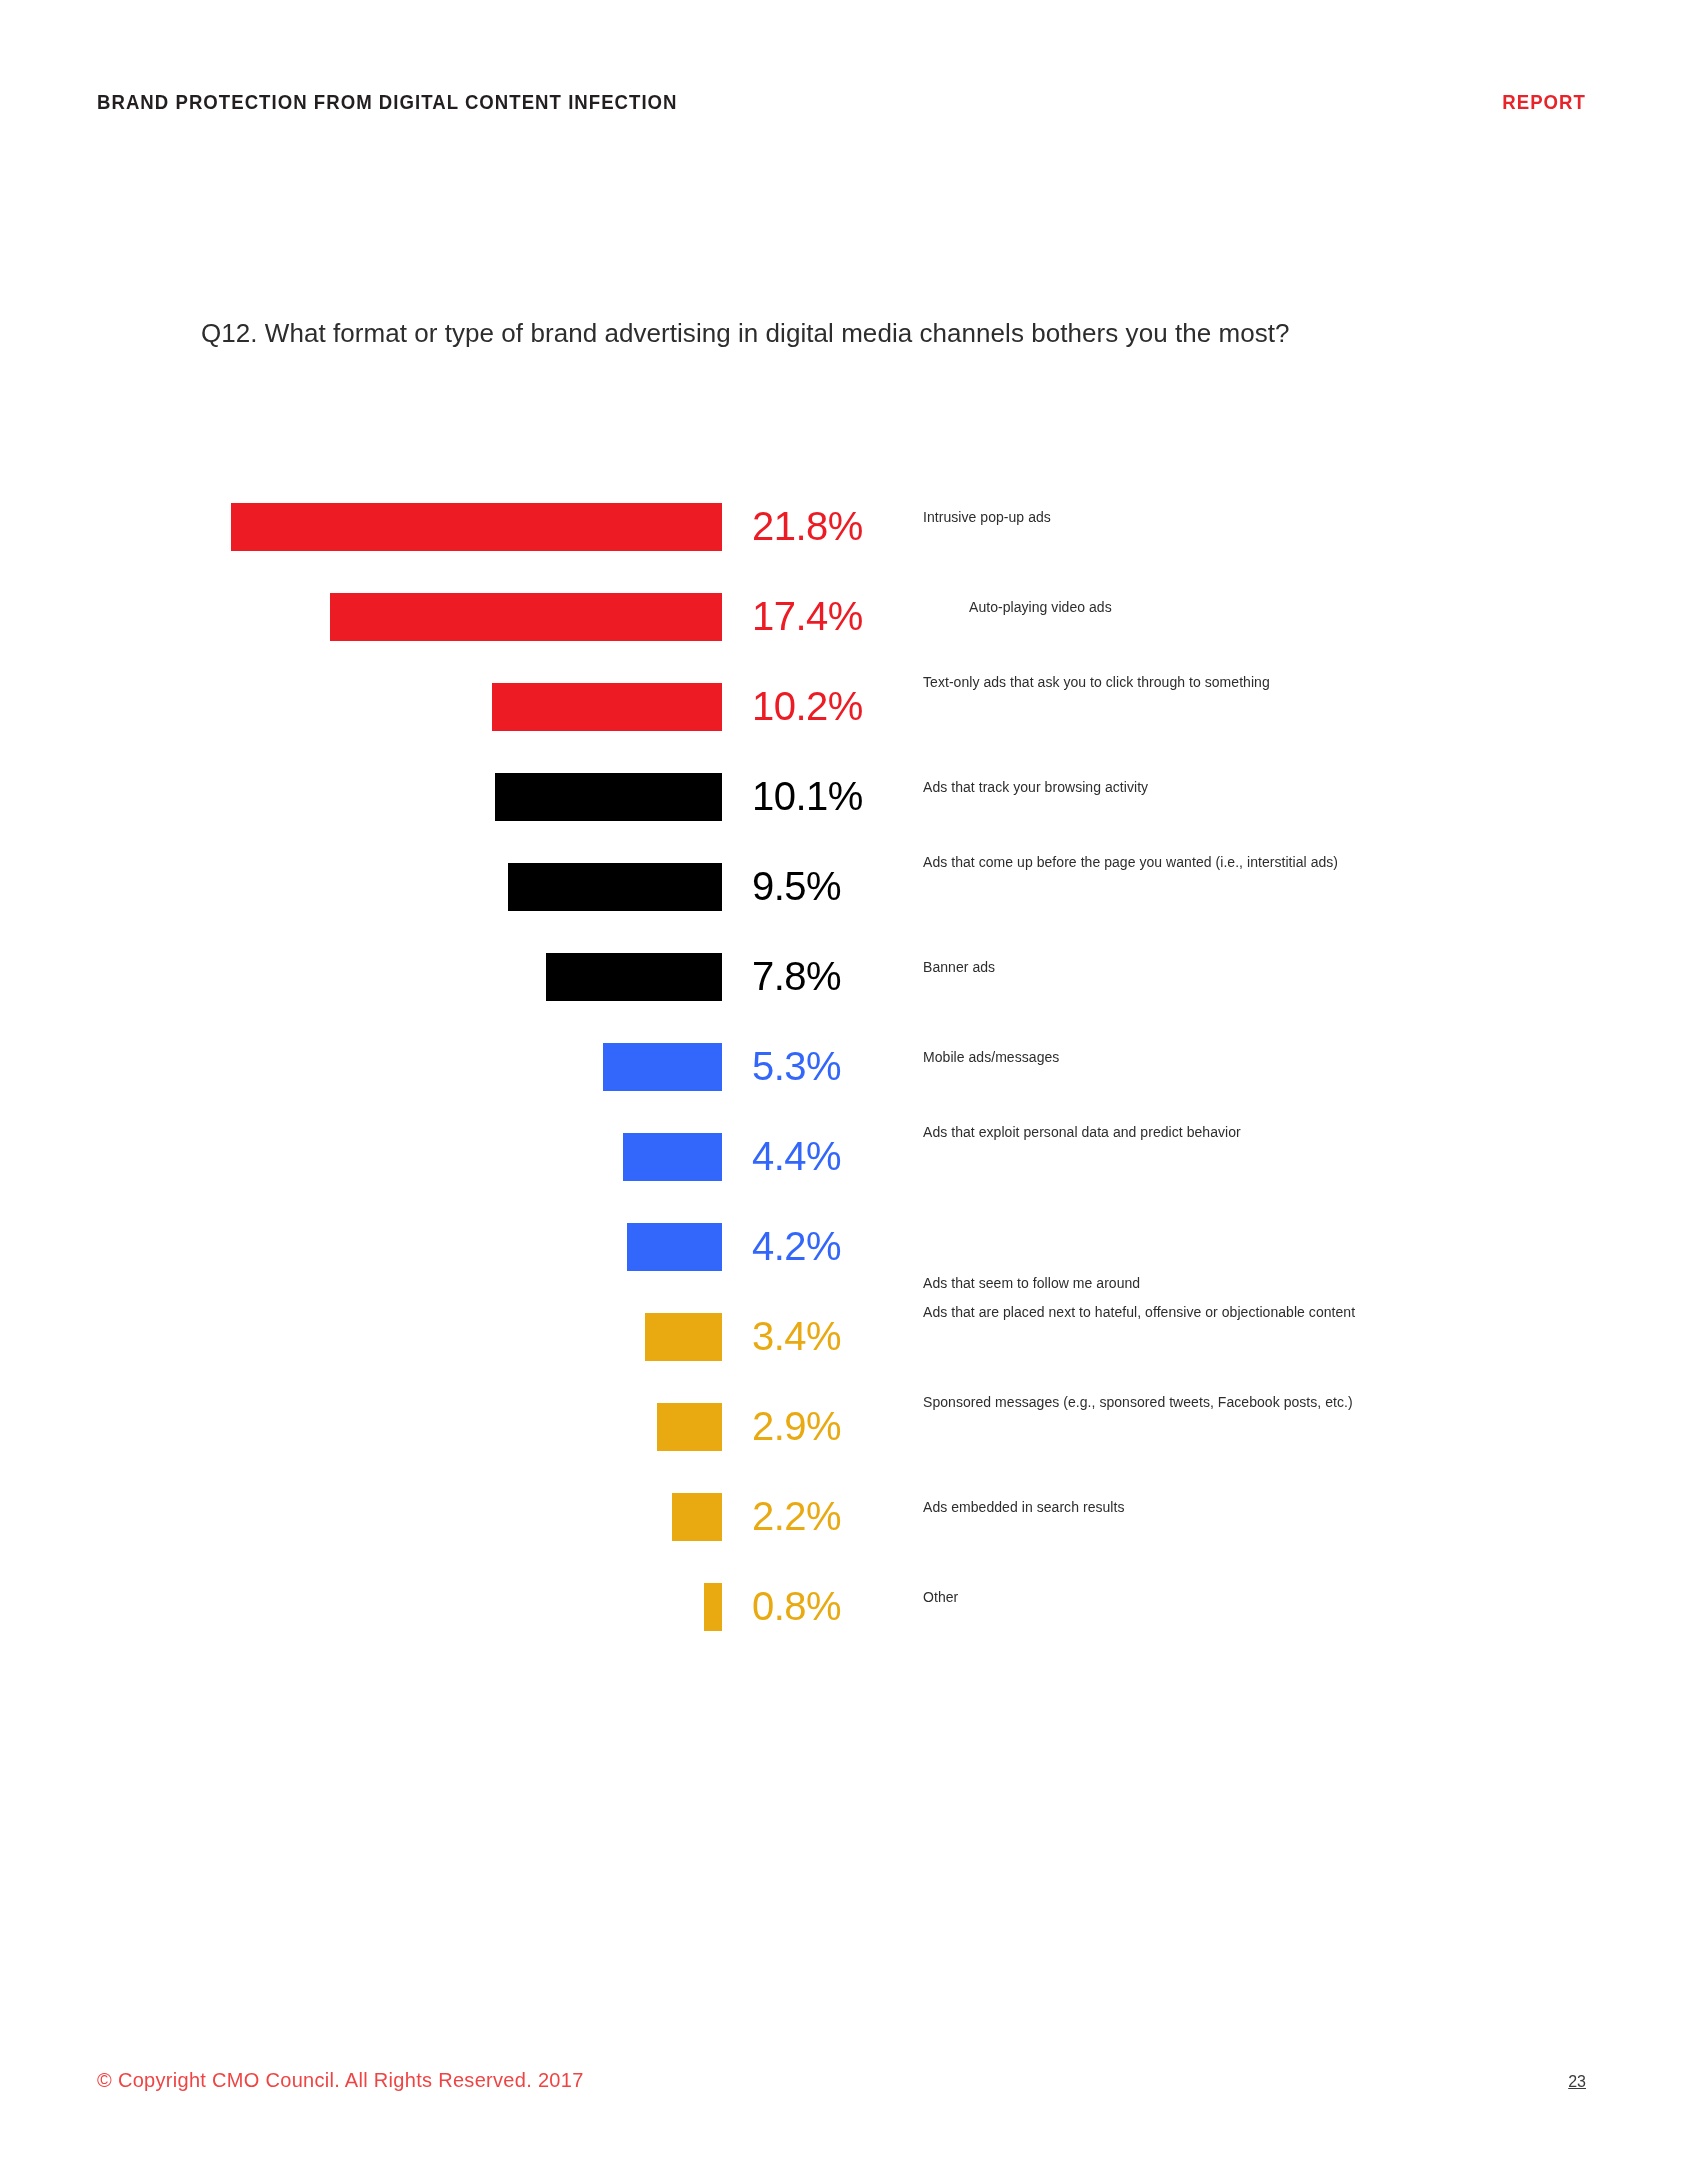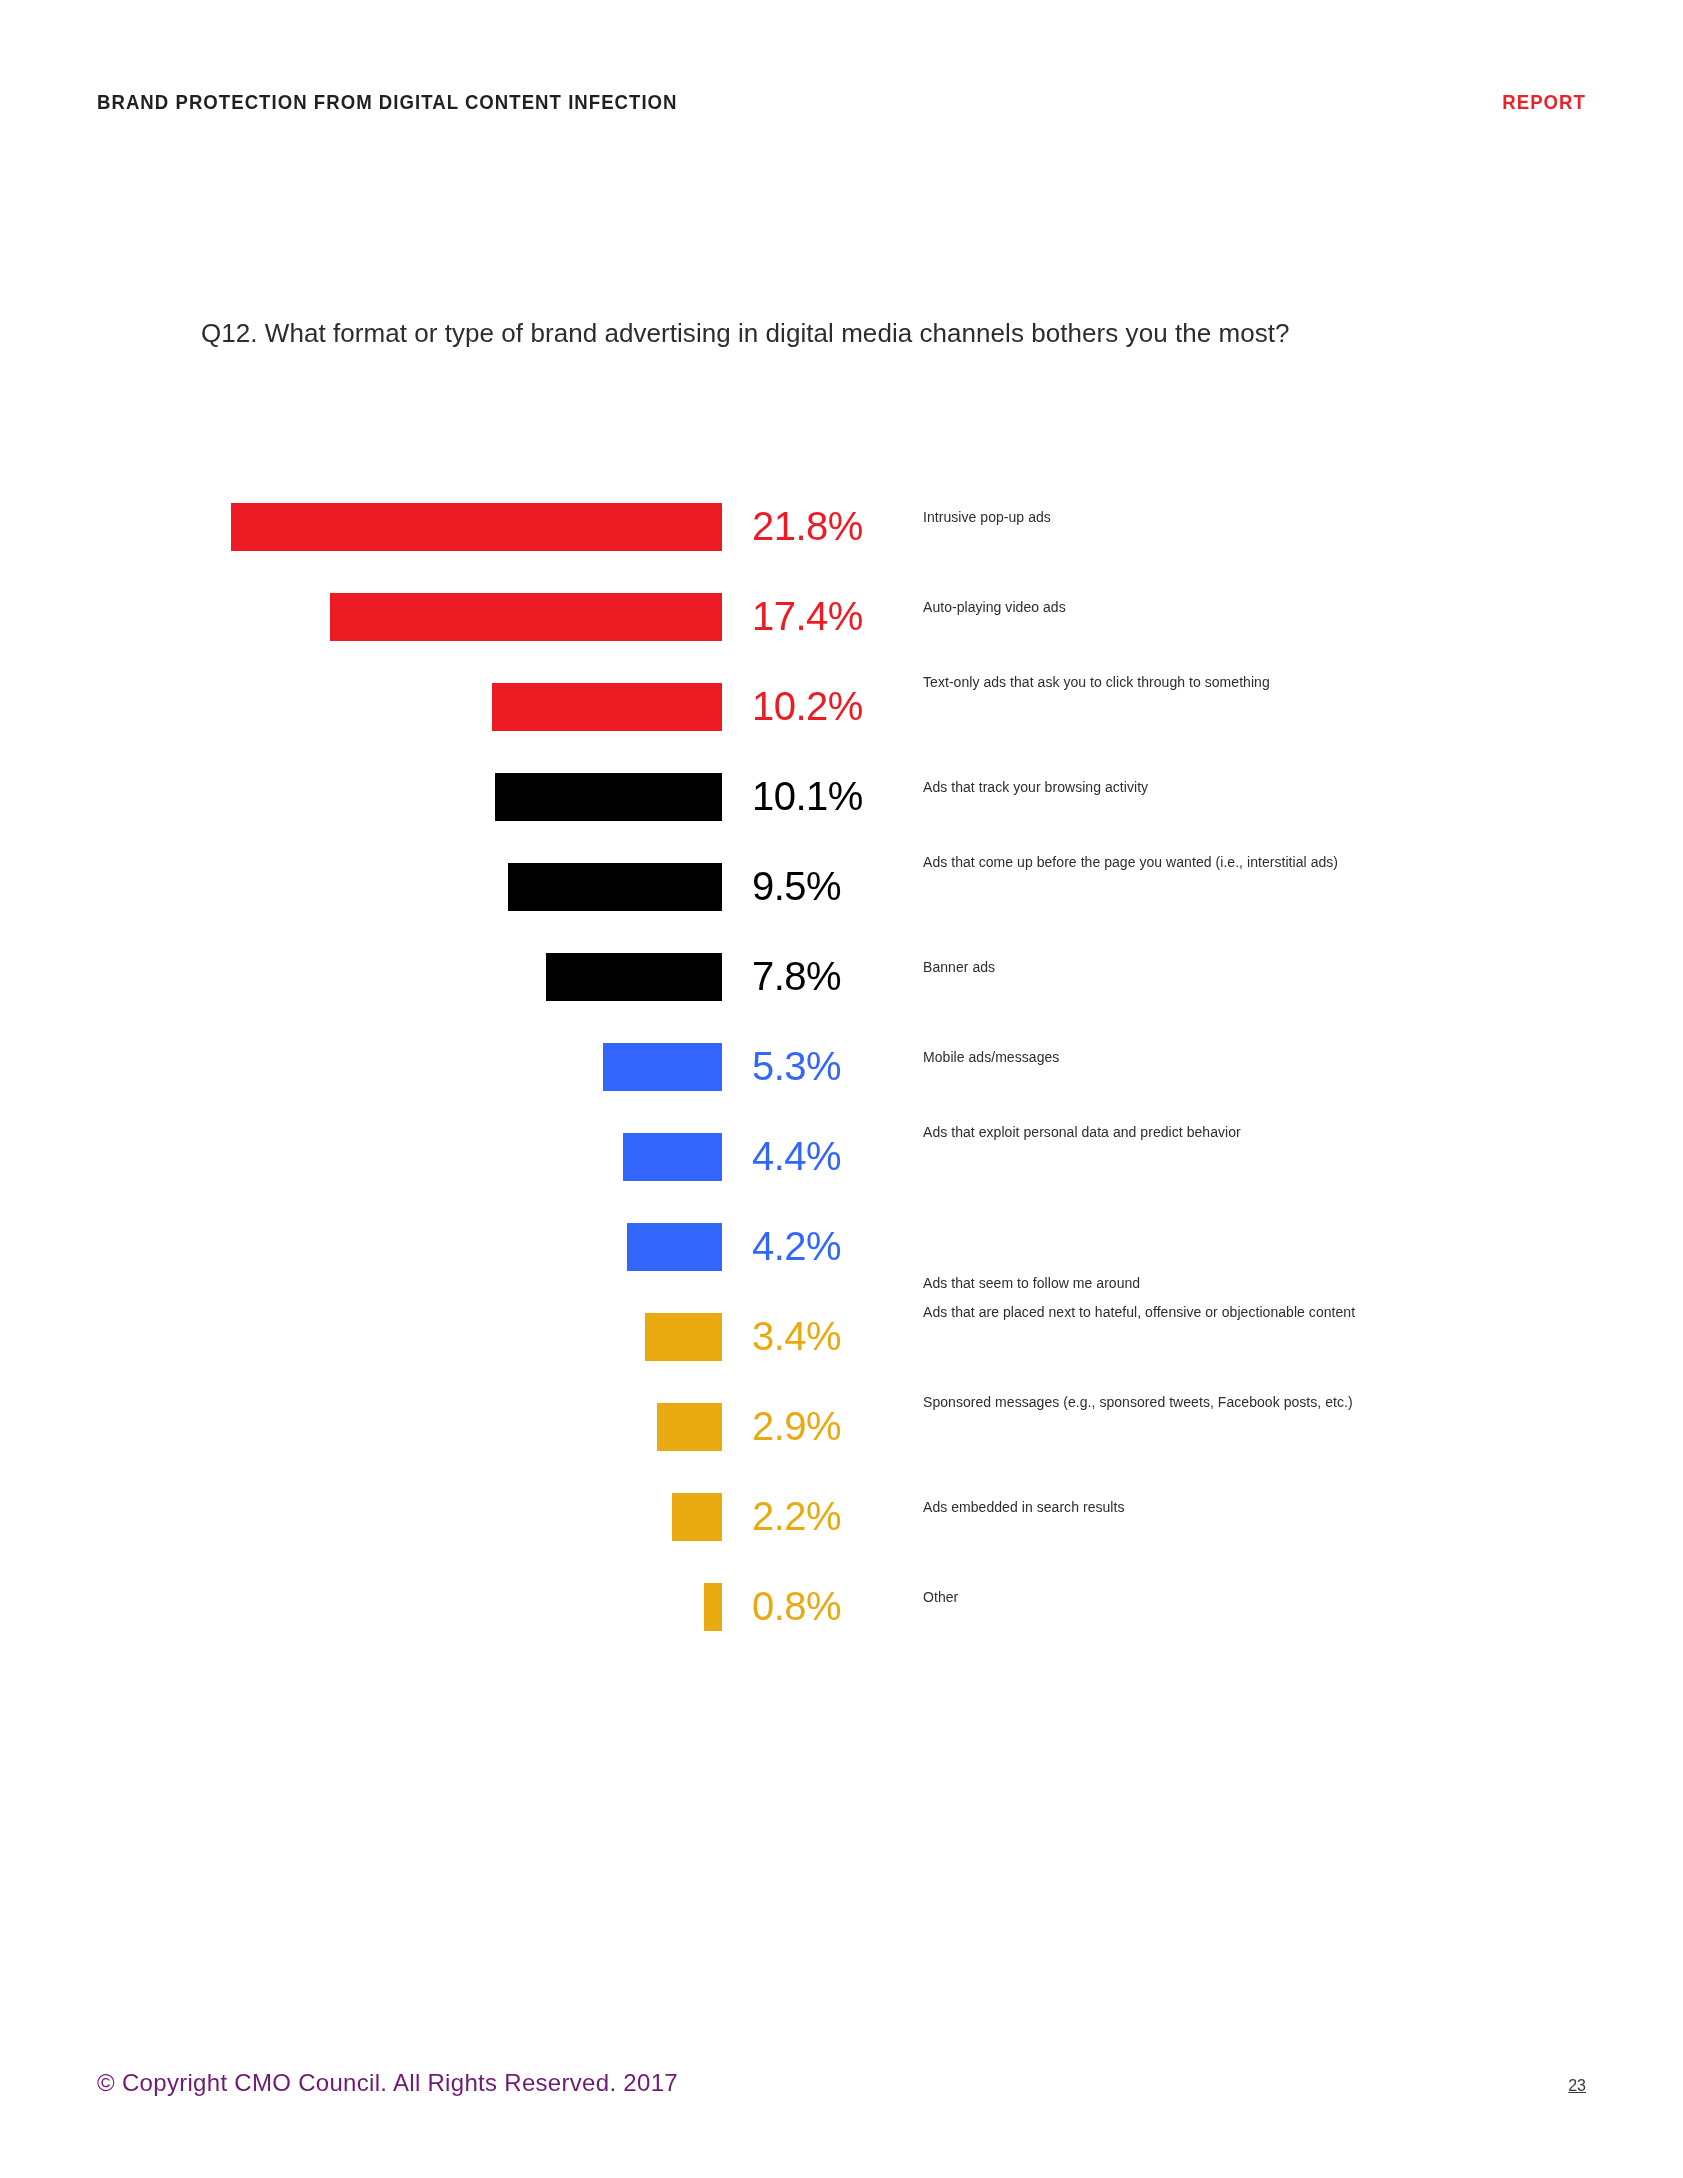--- a/index.html
+++ b/index.html
@@ -109,22 +109,22 @@
   .page-footer {
     position: absolute;
     left: 97px;
     top: 2069px;
     width: 1489px;
     display: flex;
     align-items: baseline;
     justify-content: space-between;
   }
   .footer-copyright {
-    font-size: 24px;
-    color: #701a75;
+    font-size: 20px;
+    color: #ef4444;
     letter-spacing: 0.3px;
     white-space: nowrap;
   }
   .footer-page {
     font-size: 16px;
     color: #3a3a3a;
     white-space: nowrap;
     text-decoration: underline;
   }
 </style>
@@ -144,21 +144,21 @@
         <div class="bar" style="width: 491px; background: rgb(237, 28, 36);"></div>
       </div>
       <div class="bar-value" style="color: rgb(237, 28, 36);">21.8%</div>
       <div class="bar-label" style="color: rgb(45, 45, 45);">Intrusive pop-up ads</div>
     </div>
     <div class="bar-row">
       <div class="bar-track">
         <div class="bar" style="width: 392px; background: rgb(237, 28, 36);"></div>
       </div>
       <div class="bar-value" style="color: rgb(237, 28, 36);">17.4%</div>
-      <div class="bar-label" style="color: rgb(45, 45, 45);">Auto-playing video ads</div>
+      <div class="bar-label" style="color: rgb(45, 45, 45); margin-left: 46px;">Auto-playing video ads</div>
     </div>
     <div class="bar-row">
       <div class="bar-track">
         <div class="bar" style="width: 230px; background: rgb(237, 28, 36);"></div>
       </div>
       <div class="bar-value" style="color: rgb(237, 28, 36);">10.2%</div>
       <div class="bar-label two-line" style="color: rgb(45, 45, 45);">Text-only ads that ask you to click through to something</div>
     </div>
     <div class="bar-row">
       <div class="bar-track">

